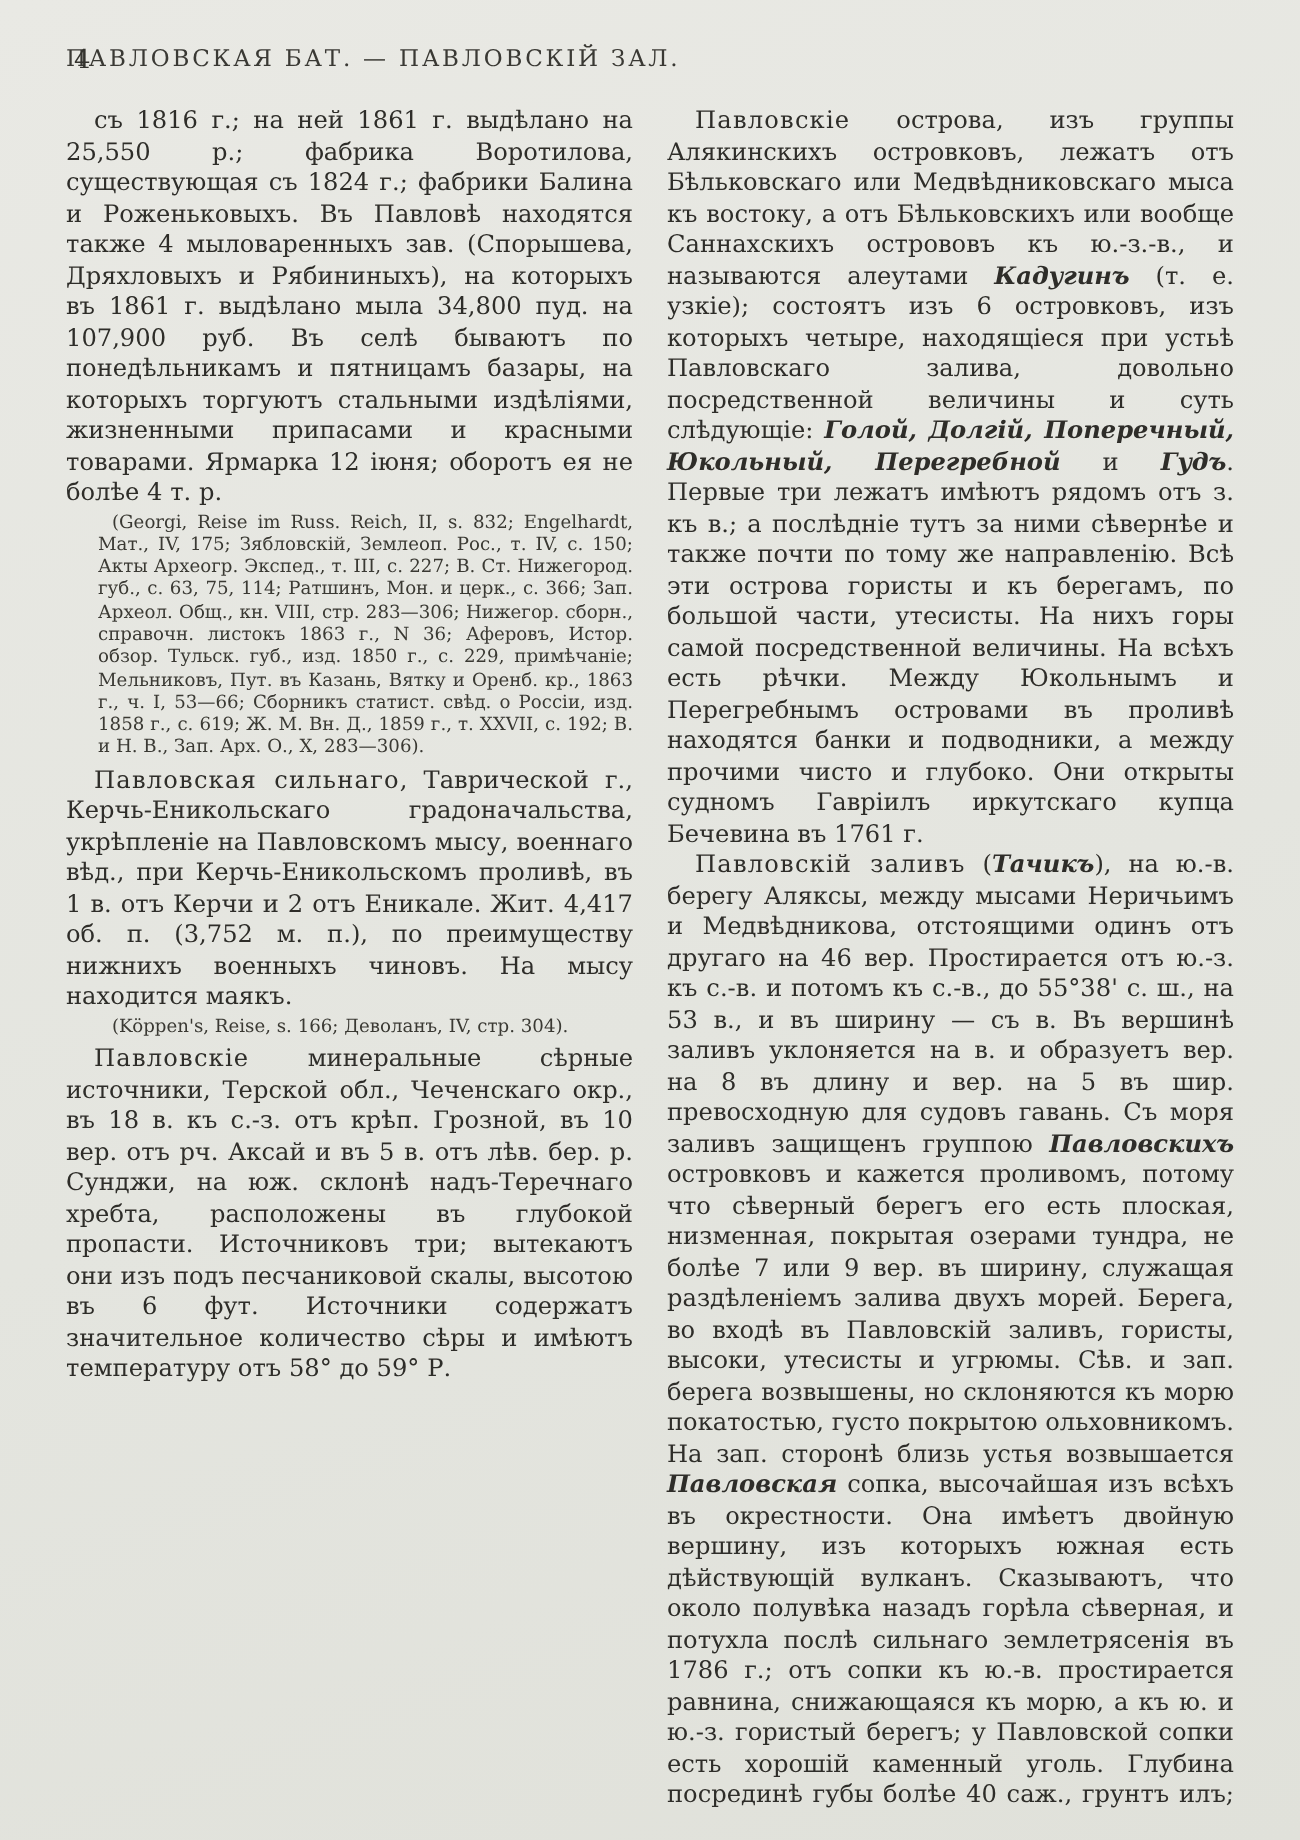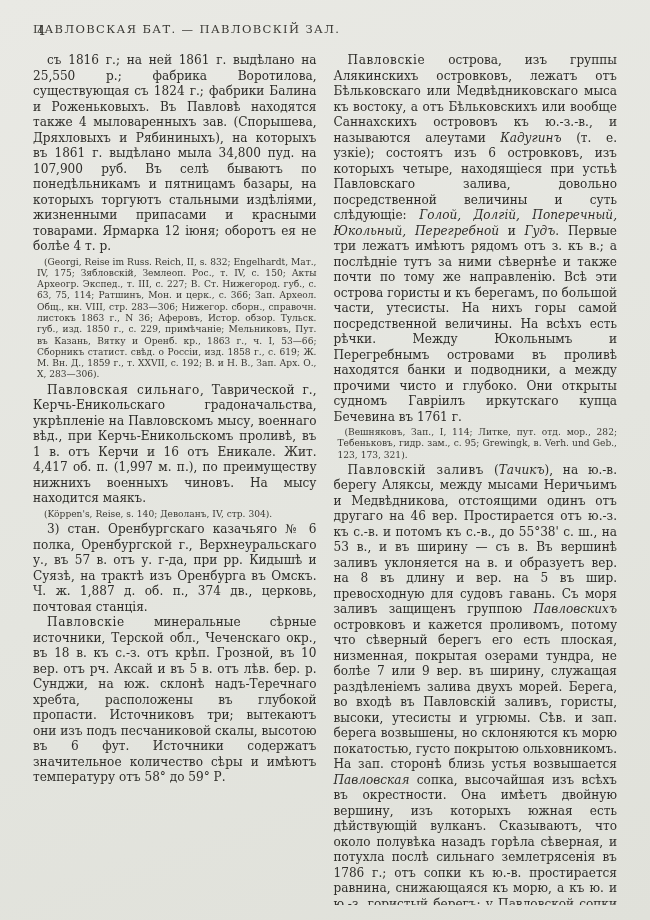--- a/index.html
+++ b/index.html
@@ -27,42 +27,40 @@
   .columns { display:flex; gap:17px; height:852px; overflow:hidden; }
   .col {
     flex:1 1 0; min-width:0;
     text-align:justify;
     font-size:12.1px; line-height:15.5px;
     color:#2e2d29;
   }
   .col p { margin:0; text-indent:14px; }
   .col p.bib {
     font-size:9.1px; line-height:11.3px;
-    text-indent:7px; margin:2px 0 2px 4px;
+    text-indent:7px; margin:2px 0 2px 16px;
     color:#3a3933;
   }
   .col b { font-weight:normal; letter-spacing:0.6px; }
-  .col i { font-style:italic; }
+  .col i { font-style:italic;font-weight:bold; }
 </style>
 </head>
 <body>
 
 <div class="page">
   <div class="header">
     <span class="pagenum">4</span>
     <span class="title">ПАВЛОВСКАЯ БАТ. — ПАВЛОВСКІЙ ЗАЛ.</span>
   </div>
   <div class="columns">
     <div class="col">
         <p class="body"><span>съ 1816 г.; на ней 1861 г. выдѣлано на 25,550 р.; фабрика Воротилова, существующая съ 1824 г.; фабрики Балина и Роженьковыхъ. Въ Павловѣ находятся также 4 мыловаренныхъ зав. (Спорышева, Дряхловыхъ и Рябининыхъ), на которыхъ въ 1861 г. выдѣлано мыла 34,800 пуд. на 107,900 руб. Въ селѣ бываютъ по понедѣльникамъ и пятницамъ базары, на которыхъ торгуютъ стальными издѣліями, жизненными припасами и красными товарами. Ярмарка 12 іюня; оборотъ ея не болѣе 4 т. р.</span></p>
         <p class="bib"><span>(Georgi, Reise im Russ. Reich, II, s. 832; Engelhardt, Мат., IV, 175; Зябловскій, Землеоп. Рос., т. IV, с. 150; Акты Археогр. Экспед., т. III, с. 227; В. Ст. Нижегород. губ., с. 63, 75, 114; Ратшинъ, Мон. и церк., с. 366; Зап. Археол. Общ., кн. VIII, стр. 283—306; Нижегор. сборн., справочн. листокъ 1863 г., N 36; Аферовъ, Истор. обзор. Тульск. губ., изд. 1850 г., с. 229, примѣчаніе; Мельниковъ, Пут. въ Казань, Вятку и Оренб. кр., 1863 г., ч. I, 53—66; Сборникъ статист. свѣд. о Россіи, изд. 1858 г., с. 619; Ж. М. Вн. Д., 1859 г., т. XXVII, с. 192; В. и Н. В., Зап. Арх. О., X, 283—306).</span></p>
-        <p class="body"><b>Павловская сильнаго</b><span>, Таврической г., Керчь-Еникольскаго градоначальства, укрѣпленіе на Павловскомъ мысу, военнаго вѣд., при Керчь-Еникольскомъ проливѣ, въ 1 в. отъ Керчи и 16 отъ Еникале. Жит. 4,417 об. п. (1,997 м. п.), по преимуществу нижнихъ военныхъ чиновъ. На мысу находится маякъ.</span></p>
-        <p class="bib"><span>(Köppen's, Reise, s. 140; Деволанъ, IV, стр. 304).</span></p>
-        <p class="body"><span>3) стан. Оренбургскаго казачьяго № 6 полка, Оренбургской г., Верхнеуральскаго у., въ 57 в. отъ у. г-да, при рр. Кидышѣ и Суязѣ, на трактѣ изъ Оренбурга въ Омскъ. Ч. ж. 1,887 д. об. п., 374 дв., церковь, почтовая станція.</span></p>
+        <p class="body"><b>Павловская сильнаго</b><span>, Таврической г., Керчь-Еникольскаго градоначальства, укрѣпленіе на Павловскомъ мысу, военнаго вѣд., при Керчь-Еникольскомъ проливѣ, въ 1 в. отъ Керчи и 2 отъ Еникале. Жит. 4,417 об. п. (3,752 м. п.), по преимуществу нижнихъ военныхъ чиновъ. На мысу находится маякъ.</span></p>
+        <p class="bib"><span>(Köppen's, Reise, s. 166; Деволанъ, IV, стр. 304).</span></p>
         <p class="body"><b>Павловскіе</b><span> минеральные сѣрные источники, Терской обл., Чеченскаго окр., въ 18 в. къ с.-з. отъ крѣп. Грозной, въ 10 вер. отъ рч. Аксай и въ 5 в. отъ лѣв. бер. р. Сунджи, на юж. склонѣ надъ-Теречнаго хребта, расположены въ глубокой пропасти. Источниковъ три; вытекаютъ они изъ подъ песчаниковой скалы, высотою въ 6 фут. Источники содержатъ значительное количество сѣры и имѣютъ температуру отъ 58° до 59° Р.</span></p>
       </div>
     <div class="col">
         <p class="body"><b>Павловскіе</b><span> острова, изъ группы Алякинскихъ островковъ, лежатъ отъ Бѣльковскаго или Медвѣдниковскаго мыса къ востоку, а отъ Бѣльковскихъ или вообще Саннахскихъ острововъ къ ю.-з.-в., и называются алеутами </span><i>Кадугинъ</i><span> (т. е. узкіе); состоятъ изъ 6 островковъ, изъ которыхъ четыре, находящіеся при устьѣ Павловскаго залива, довольно посредственной величины и суть слѣдующіе: </span><i>Голой, Долгій, Поперечный, Юкольный, Перегребной</i><span> и </span><i>Гудъ</i><span>. Первые три лежатъ имѣютъ рядомъ отъ з. къ в.; а послѣдніе тутъ за ними сѣвернѣе и также почти по тому же направленію. Всѣ эти острова гористы и къ берегамъ, по большой части, утесисты. На нихъ горы самой посредственной величины. На всѣхъ есть рѣчки. Между Юкольнымъ и Перегребнымъ островами въ проливѣ находятся банки и подводники, а между прочими чисто и глубоко. Они открыты судномъ Гавріилъ иркутскаго купца Бечевина въ 1761 г.</span></p>
-        <p class="bib"><span>(Вешняковъ, Зап., I, 114; Литке, пут. отд. мор., 282; Тебеньковъ, гидр. зам., с. 95; Grewingk, в. Verh. und Geb., 123, 173, 321).</span></p>
         <p class="body"><b>Павловскій заливъ</b><span> (</span><i>Тачикъ</i><span>), на ю.-в. берегу Аляксы, между мысами Неричьимъ и Медвѣдникова, отстоящими одинъ отъ другаго на 46 вер. Простирается отъ ю.-з. къ с.-в. и потомъ къ с.-в., до 55°38' с. ш., на 53 в., и въ ширину — съ в. Въ вершинѣ заливъ уклоняется на в. и образуетъ вер. на 8 въ длину и вер. на 5 въ шир. превосходную для судовъ гавань. Съ моря заливъ защищенъ группою </span><i>Павловскихъ</i><span> островковъ и кажется проливомъ, потому что сѣверный берегъ его есть плоская, низменная, покрытая озерами тундра, не болѣе 7 или 9 вер. въ ширину, служащая раздѣленіемъ залива двухъ морей. Берега, во входѣ въ Павловскій заливъ, гористы, высоки, утесисты и угрюмы. Сѣв. и зап. берега возвышены, но склоняются къ морю покатостью, густо покрытою ольховникомъ. На зап. сторонѣ близь устья возвышается </span><i>Павловская</i><span> сопка, высочайшая изъ всѣхъ въ окрестности. Она имѣетъ двойную вершину, изъ которыхъ южная есть дѣйствующій вулканъ. Сказываютъ, что около полувѣка назадъ горѣла сѣверная, и потухла послѣ сильнаго землетрясенія въ 1786 г.; отъ сопки къ ю.-в. простирается равнина, снижающаяся къ морю, а къ ю. и ю.-з. гористый берегъ; у Павловской сопки есть хорошій каменный уголь. Глубина посрединѣ губы болѣе 40 саж., грунтъ илъ; къ берегамъ глубина уменьшается, и на днѣ встрѣчается песокъ. В-ній берегъ губы отмелъ, но западный чистъ и приглубь. На среди-</span></p>
       </div>
   </div>
 </div>
 
 </body></html>

